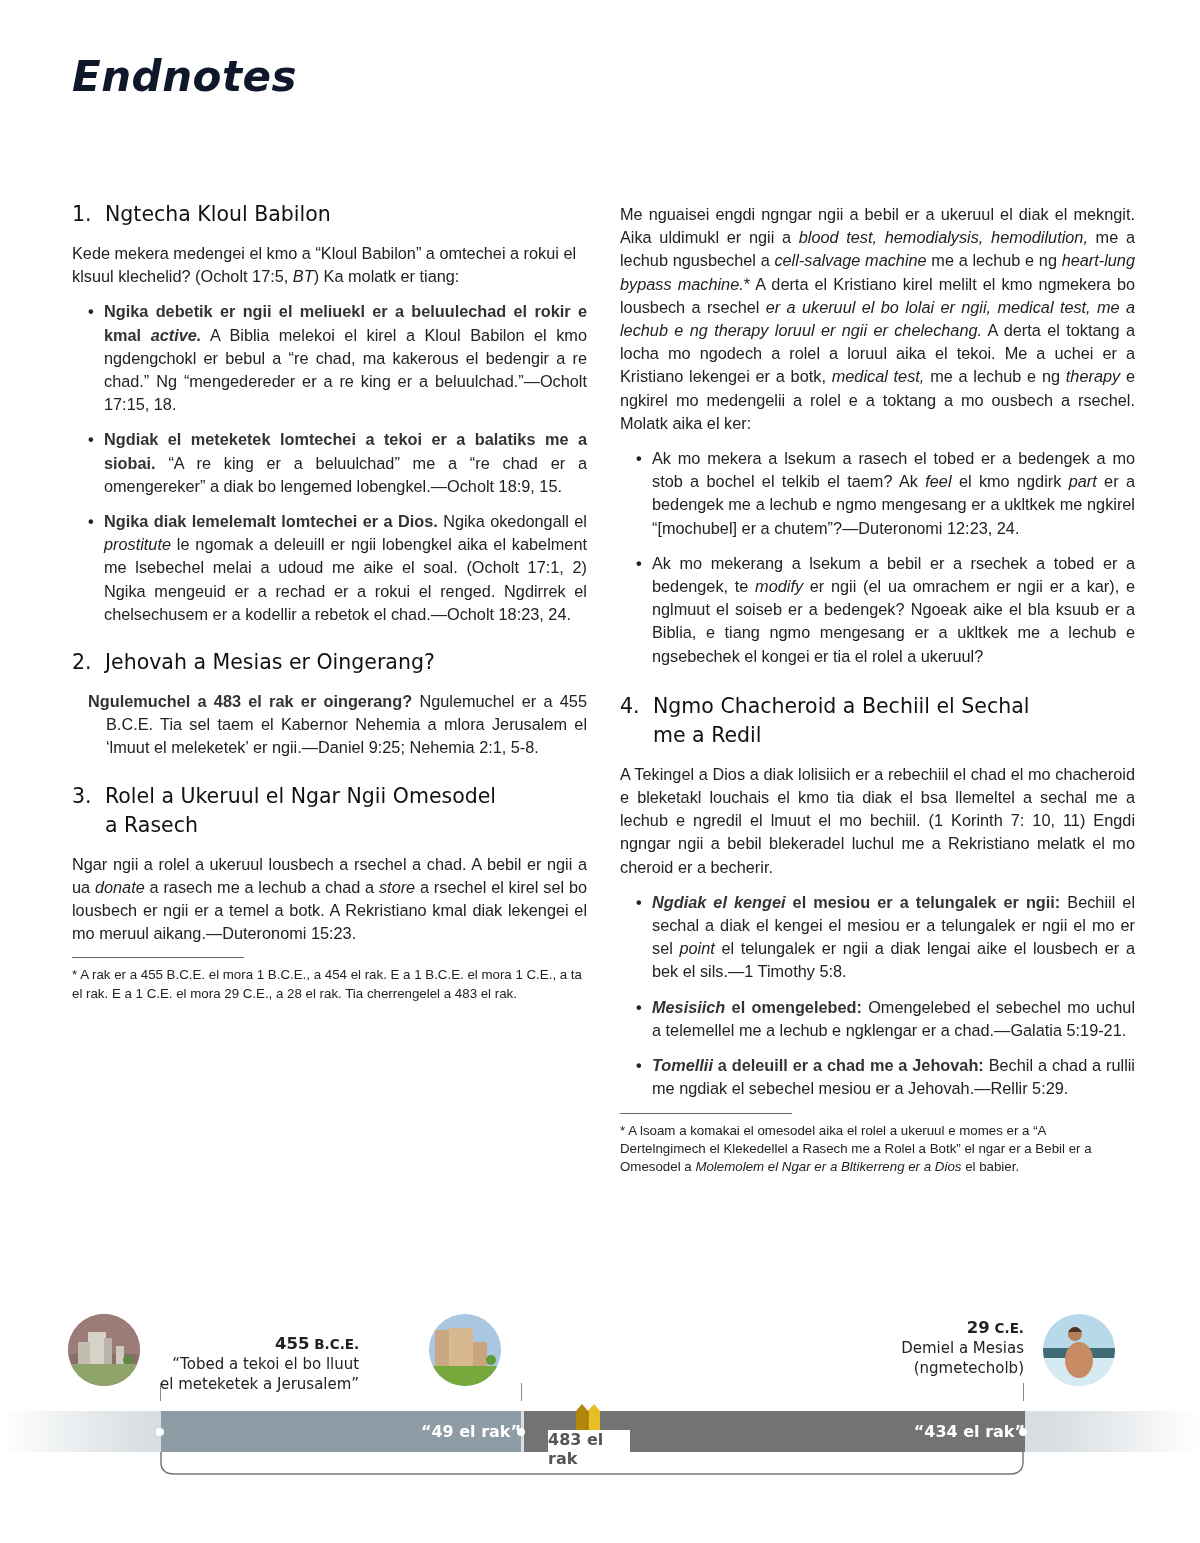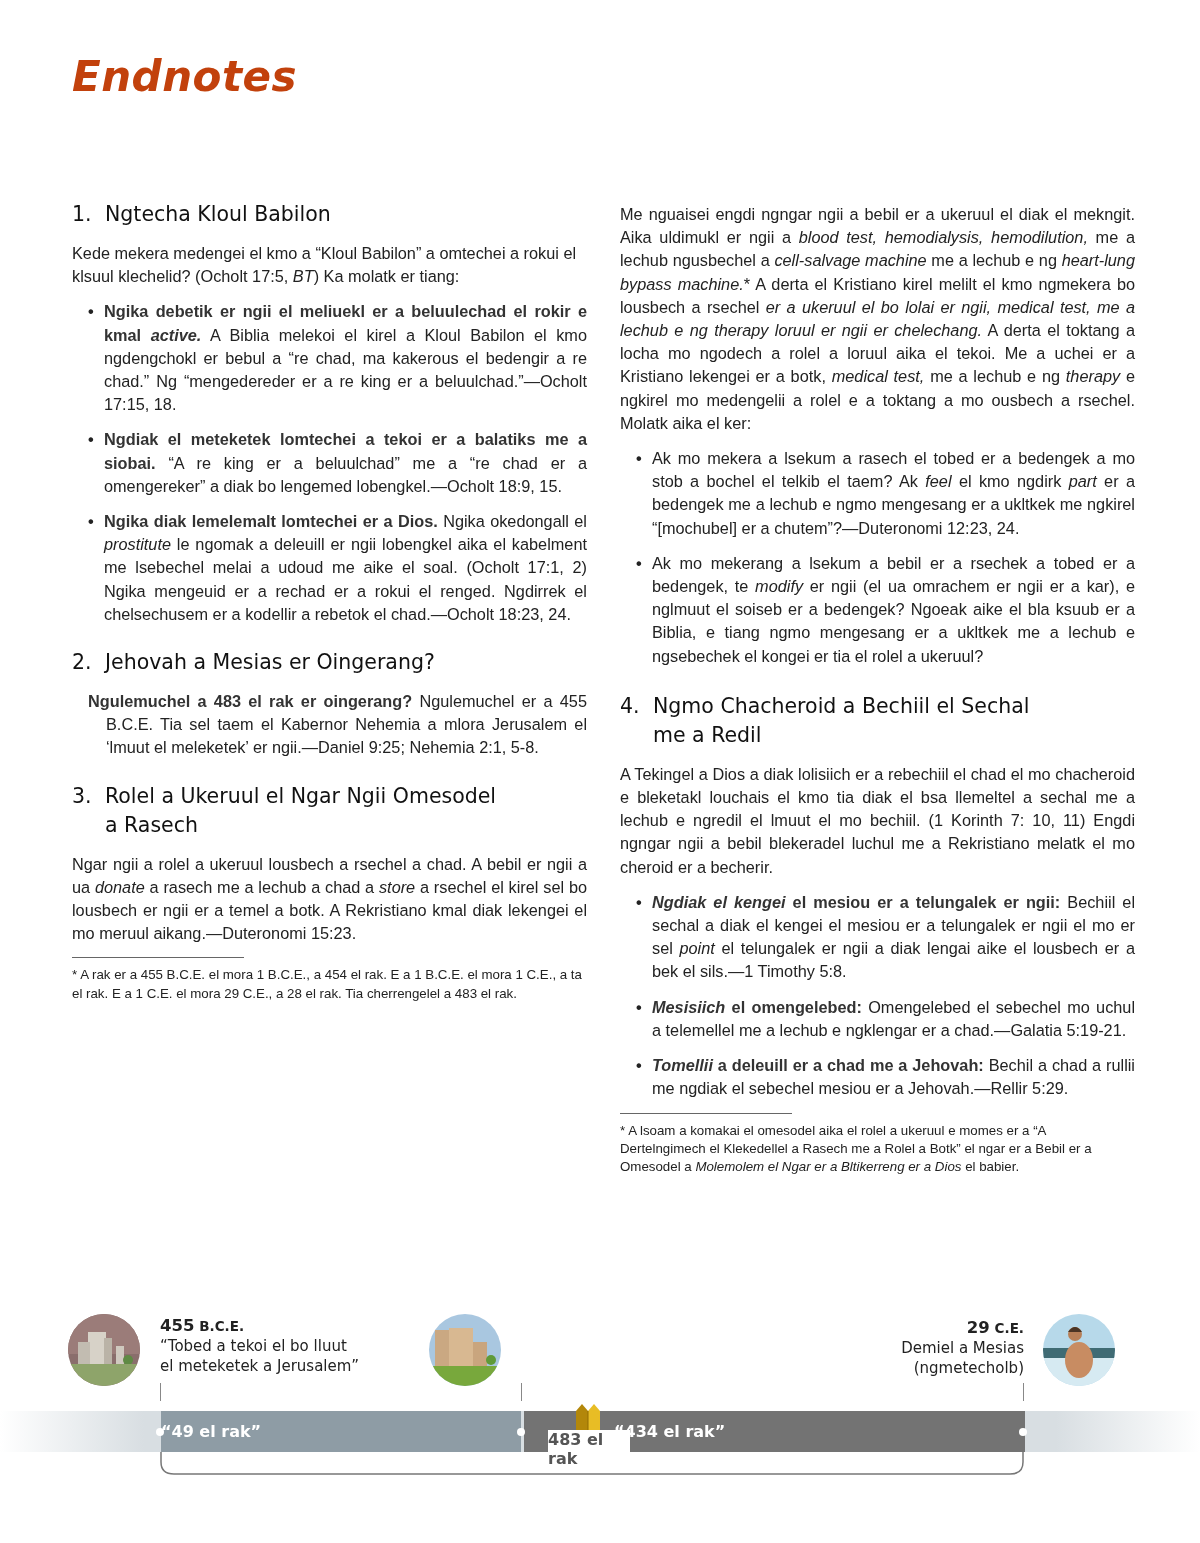--- a/index.html
+++ b/index.html
@@ -1,20 +1,20 @@
 <!DOCTYPE html>
 <html><head>
 <meta charset="utf-8">
 <style>
   html, body { margin: 0; padding: 0; background: #ffffff; }
   body { width: 1200px; height: 1543px; position: relative; overflow: hidden;
          font-family: "DejaVu Sans", sans-serif; color: #222; }
   .page-title { position: absolute; left: 72px; top: 52px; margin: 0;
          font-family: "DejaVu Sans", sans-serif; font-weight: bold; font-style: italic;
-         font-size: 42px; color: #c2410c; letter-spacing: 0.5px; }
+         font-size: 42px; color: #0f172a; letter-spacing: 0.5px; }
   .col { position: absolute; top: 200px; width: 515px; }
   .col-left { left: 72px; }
   .col-right { left: 620px; top: 203px; }
   .sec-h { font-family: "DejaVu Sans", sans-serif; font-size: 20.5px; font-weight: 500;
            color: #111; margin: 0 0 13px 0; line-height: 29px; display: flex; }
   .sec-h .num { width: 33px; flex: 0 0 33px; }
   .sec-h .txt { flex: 1; }
   p.body { font-family: "Liberation Sans", sans-serif; font-size: 16.3px; line-height: 23.2px;
            margin: 0 0 12px 0; color: #222; }
   .just { text-align: justify; }
@@ -32,21 +32,21 @@
   i { font-style: italic; }
 
   
   .timeline { position: absolute; left: 0; top: 1300px; width: 1200px; height: 170px; }
   .tl-img { position: absolute; width: 72px; height: 72px; border-radius: 50%; overflow: hidden; }
   .ev { position: absolute; font-family: "DejaVu Sans", sans-serif; font-size: 15px; line-height: 20px; color: #222; }
   .ev .yr { font-weight: bold; font-size: 16.5px; }
   .ev .era { font-weight: bold; font-size: 13.5px; }
   .tick { position: absolute; width: 1px; height: 18px; background: #888; top: 83px; }
   .bar { position: absolute; top: 111px; height: 41px; }
-  .bar-label { position: absolute; top: 0; height: 54px; line-height: 41px; text-align: left;
+  .bar-label { position: absolute; top: 0; height: 54px; line-height: 41px; text-align: right;
                color: #fff; font-family: "DejaVu Sans", sans-serif; font-weight: bold; font-size: 16px; }
   .node { position: absolute; width: 8px; height: 8px; border-radius: 50%; background: #fff; top: 128px; }
   .brace { position: absolute; left: 160px; top: 152px; width: 864px; height: 24px; }
   .total { position: absolute; top: 1430px; left: 548px; width: 82px; 
            background: #fff; font-family: "DejaVu Sans", sans-serif; font-weight: bold; font-size: 16px; color: #555; }
 </style>
 </head>
 <body>
 
 <h1 class="page-title">Endnotes</h1>
@@ -140,21 +140,21 @@
     <svg width="72" height="72" viewBox="0 0 72 72">
         <rect width="72" height="72" fill="#b7d9ea"></rect>
         <rect y="34" width="72" height="10" fill="#3f6b74"></rect>
         <rect y="44" width="72" height="28" fill="#d6eaf2"></rect>
         <ellipse cx="36" cy="46" rx="14" ry="18" fill="#c88c62"></ellipse>
         <circle cx="32" cy="20" r="7" fill="#b77f57"></circle>
         <path d="M25 18 q7 -10 14 0" fill="#4a3424"></path>
       </svg>
   </div>
 
-  <div class="ev" style="left:160px;top:16px;">
+  <div class="ev" style="left:160px;top:34px;text-align:right;">
     <div><span class="yr">455</span> <span class="era">B.C.E.</span></div>
     <div>“Tobed a tekoi el bo lluut</div>
     <div>el meteketek a Jerusalem”</div>
   </div>
   <div class="ev" style="right:176px;top:18px;text-align:right;">
     <div><span class="yr">29</span> <span class="era">C.E.</span></div>
     <div>Demiel a Mesias</div>
     <div>(ngmetecholb)</div>
   </div>
 

